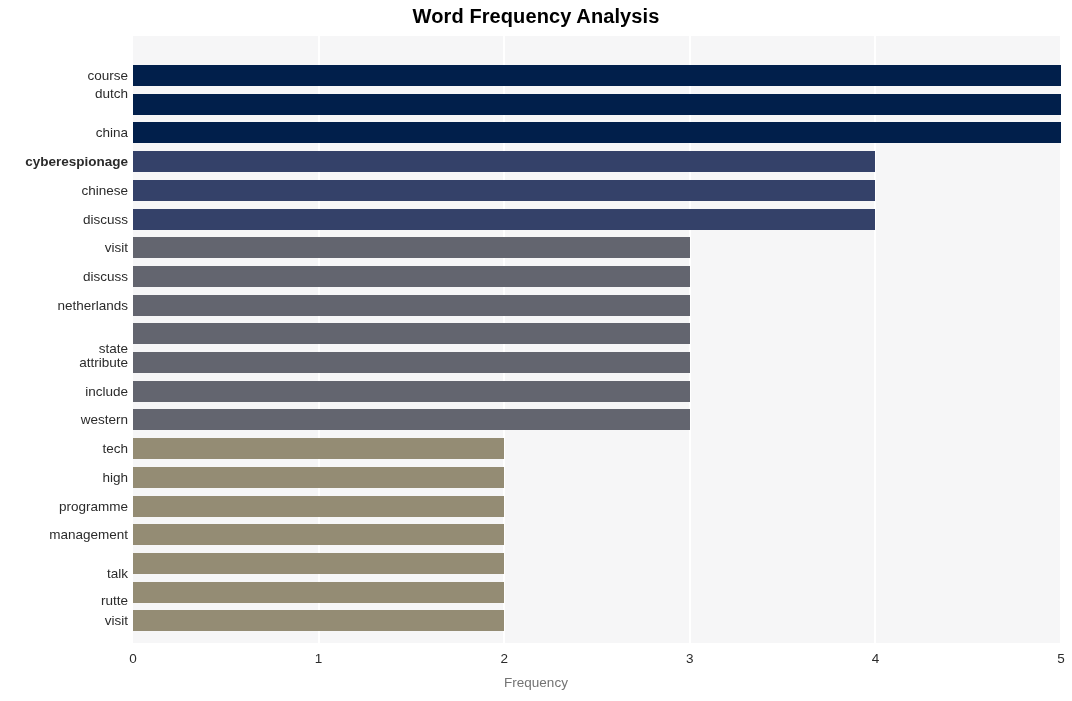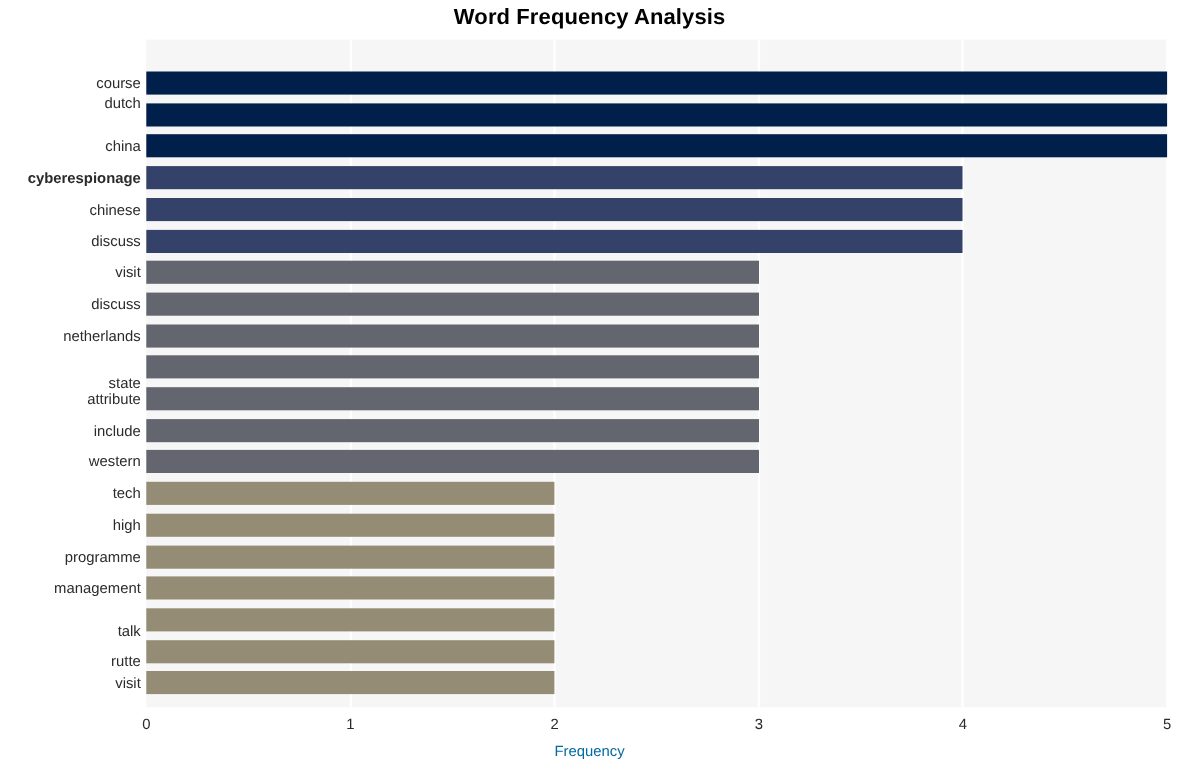--- a/index.html
+++ b/index.html
@@ -111,21 +111,21 @@
     color: #2b2b2b;
     white-space: nowrap;
   }
   .xaxis-title {
     position: absolute;
     left: 0;
     top: 675px;
     width: 1072px;
     text-align: center;
     font-size: 13.5px;
-    color: #0369a1;
+    color: #737373;
     white-space: nowrap;
   }
 </style>
 </head>
 <body>
 
 <div id="chart-root">
 
   <div class="chart-title">Word Frequency Analysis</div>
 

